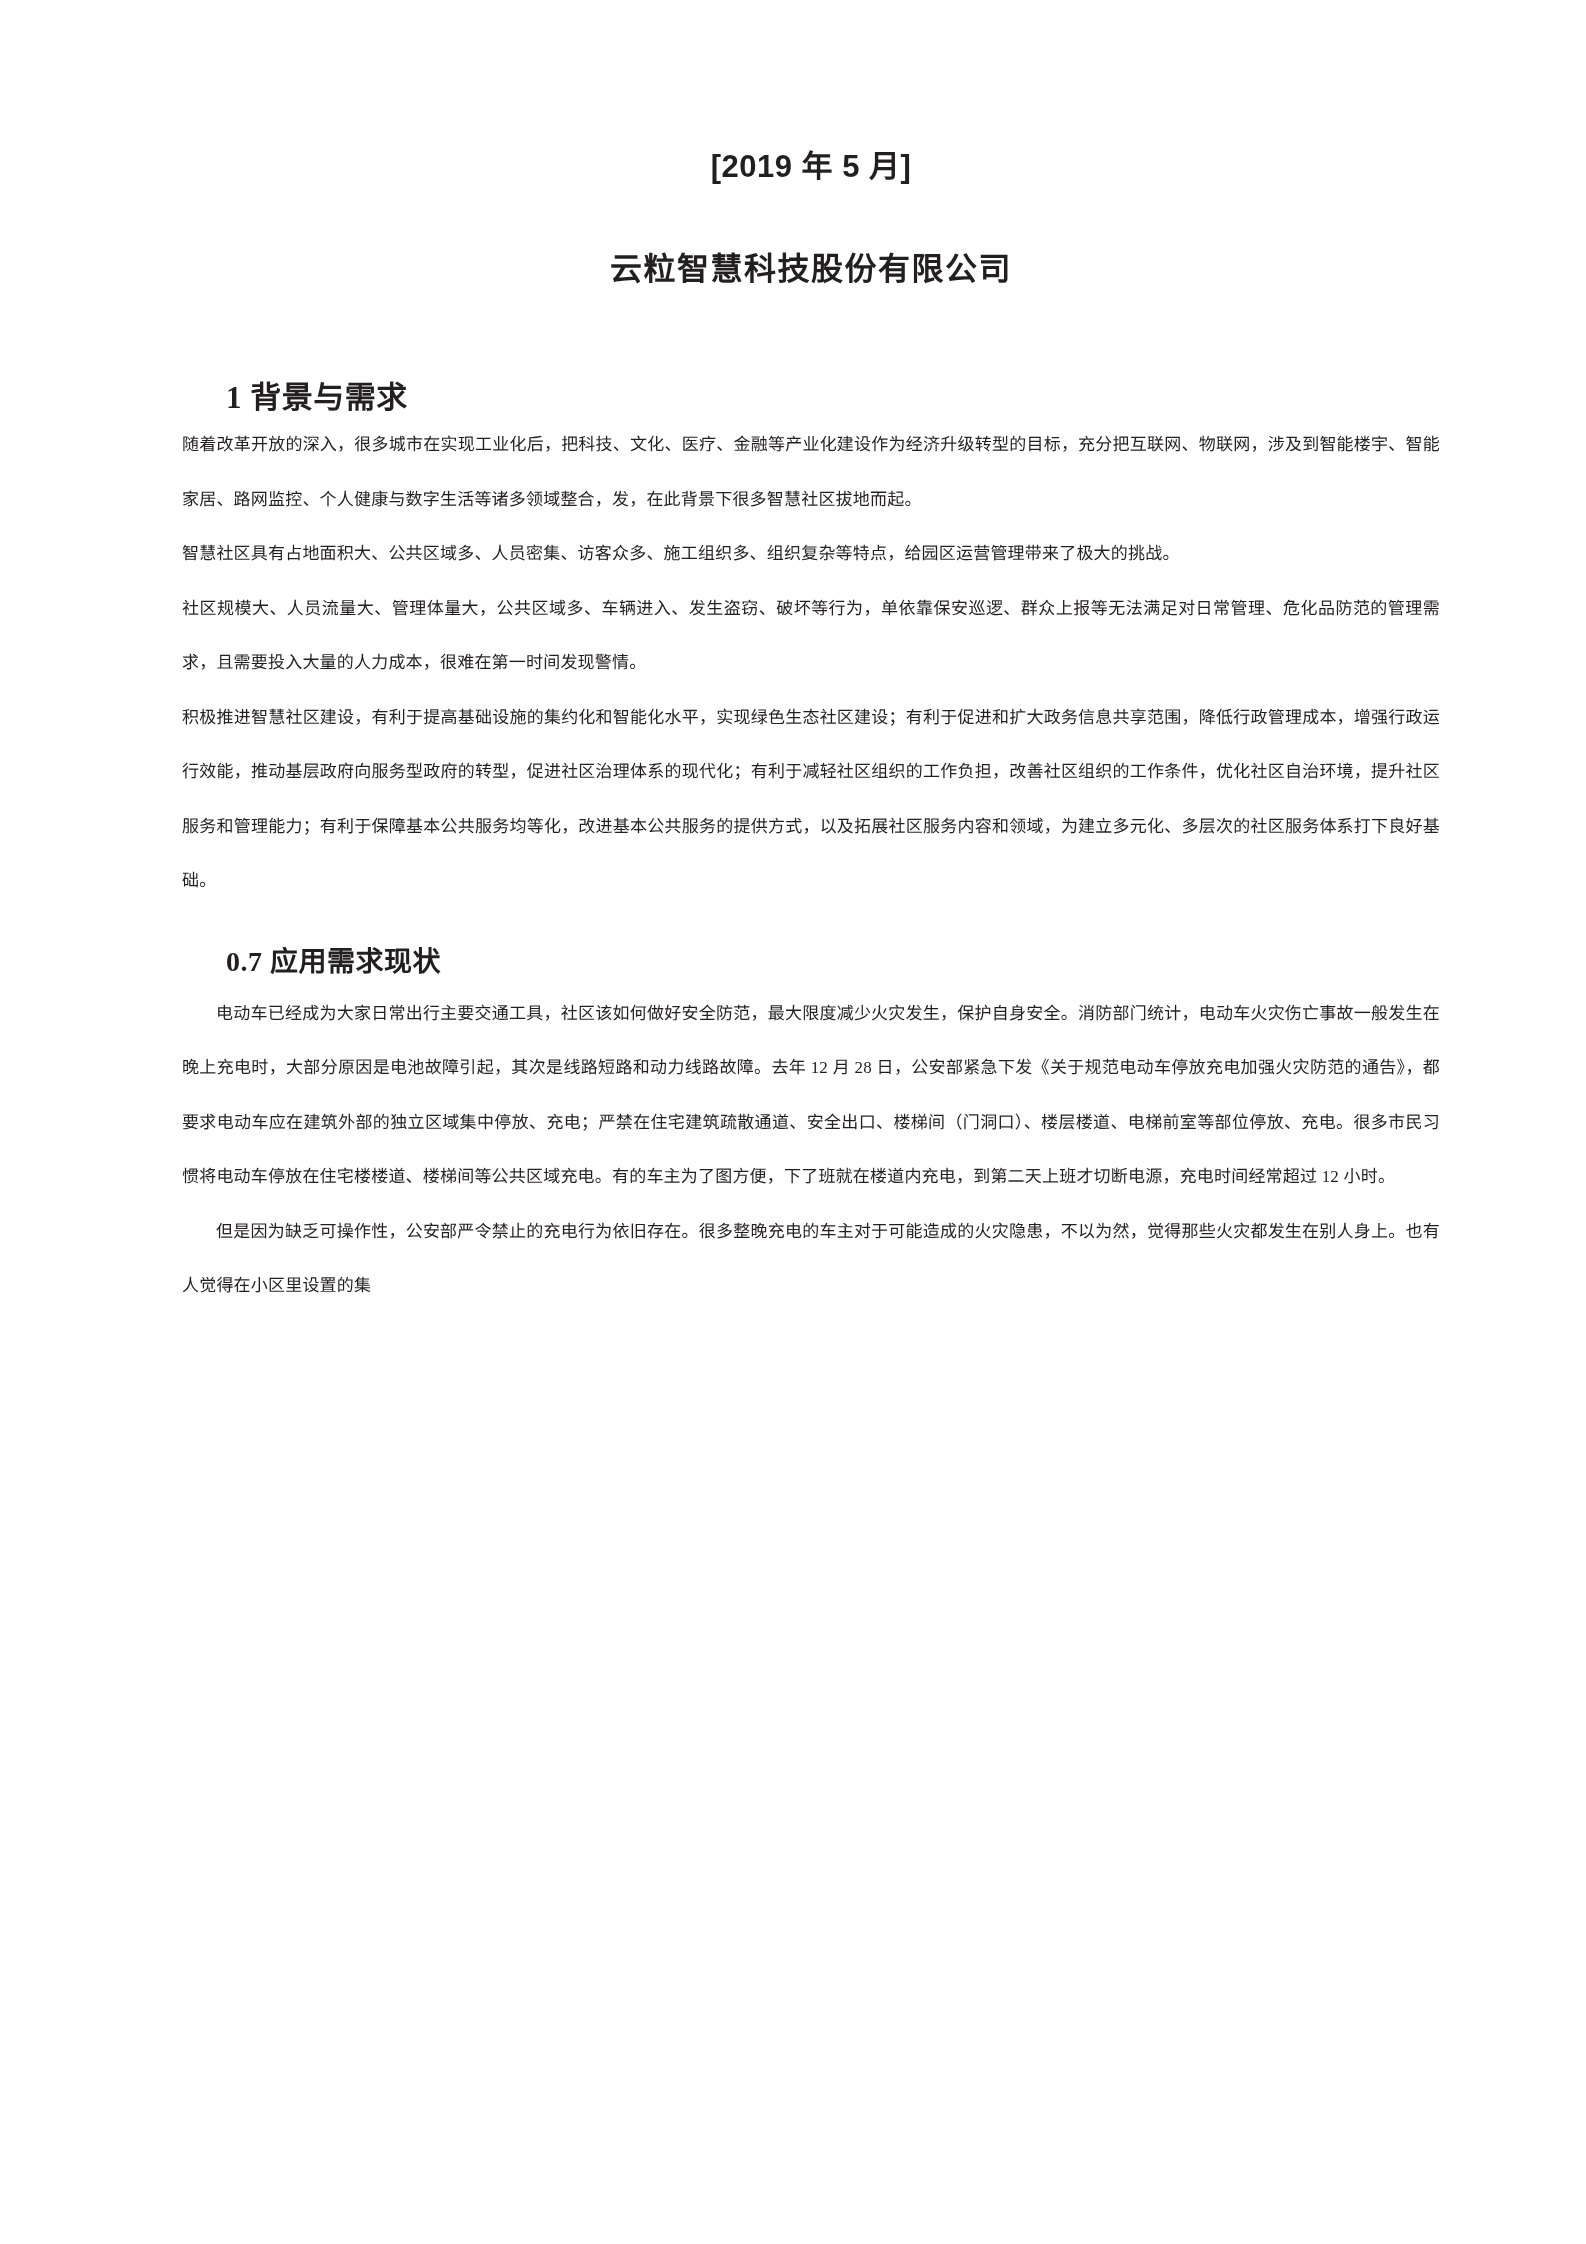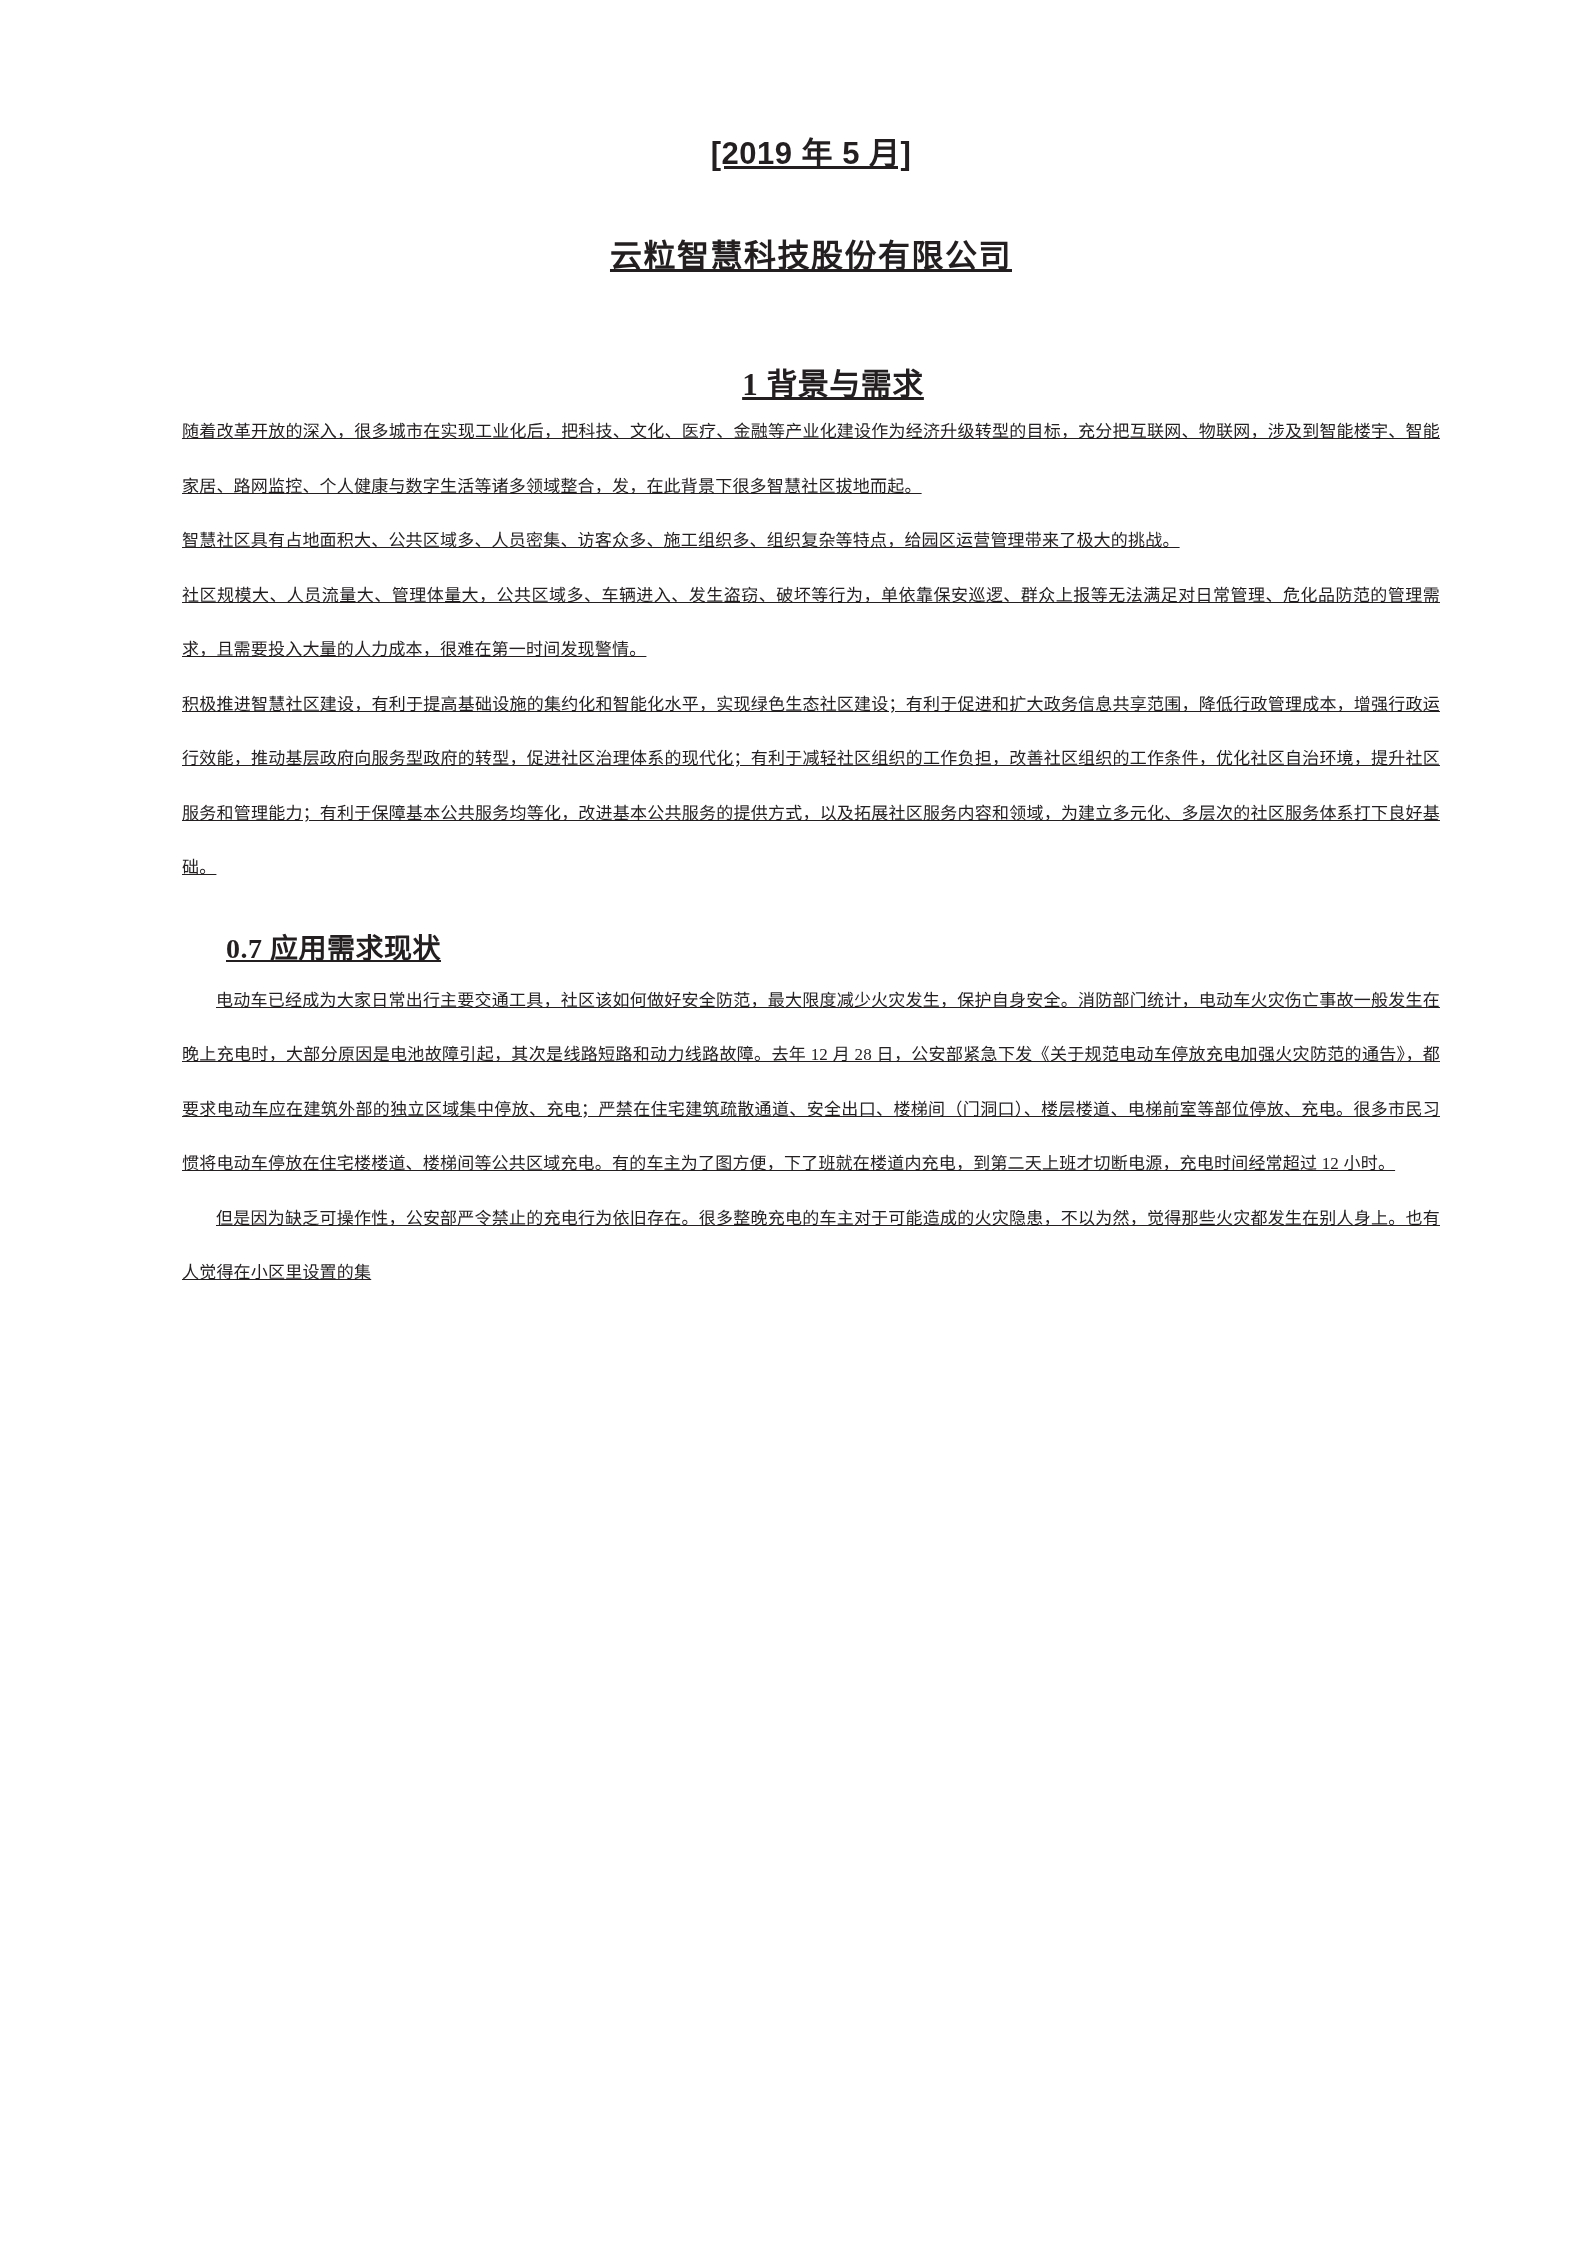--- a/index.html
+++ b/index.html
@@ -18,23 +18,22 @@
     width: 1586px;
     height: 2244px;
     margin: 0 auto;
     background: #ffffff;
     overflow: hidden;
     box-sizing: border-box;
   }
   .content {
     position: absolute;
     left: 182px;
-    top: 0;
+    top: 13px;
     width: 1258px;
-    text-decoration: underline;
   }
 
   
   .doc-date {
     text-align: center;
     font-weight: bold;
     font-size: 31px;
     line-height: 1.2;
     letter-spacing: 0.5px;
     margin: 0;
@@ -55,21 +54,20 @@
   
   .h1 {
     font-size: 31px;
     font-weight: bold;
     line-height: 1.35;
     margin: 0;
     padding: 0;
     text-indent: 44px;
     letter-spacing: 0.5px;
     font-family: "Liberation Serif", "DejaVu Serif", serif;
-    text-align: center;
   }
   .h2 {
     font-size: 28px;
     font-weight: bold;
     line-height: 1.35;
     margin: 0;
     padding: 0;
     text-indent: 44px;
     letter-spacing: 0.5px;
     font-family: "Liberation Serif", "DejaVu Serif", serif;

